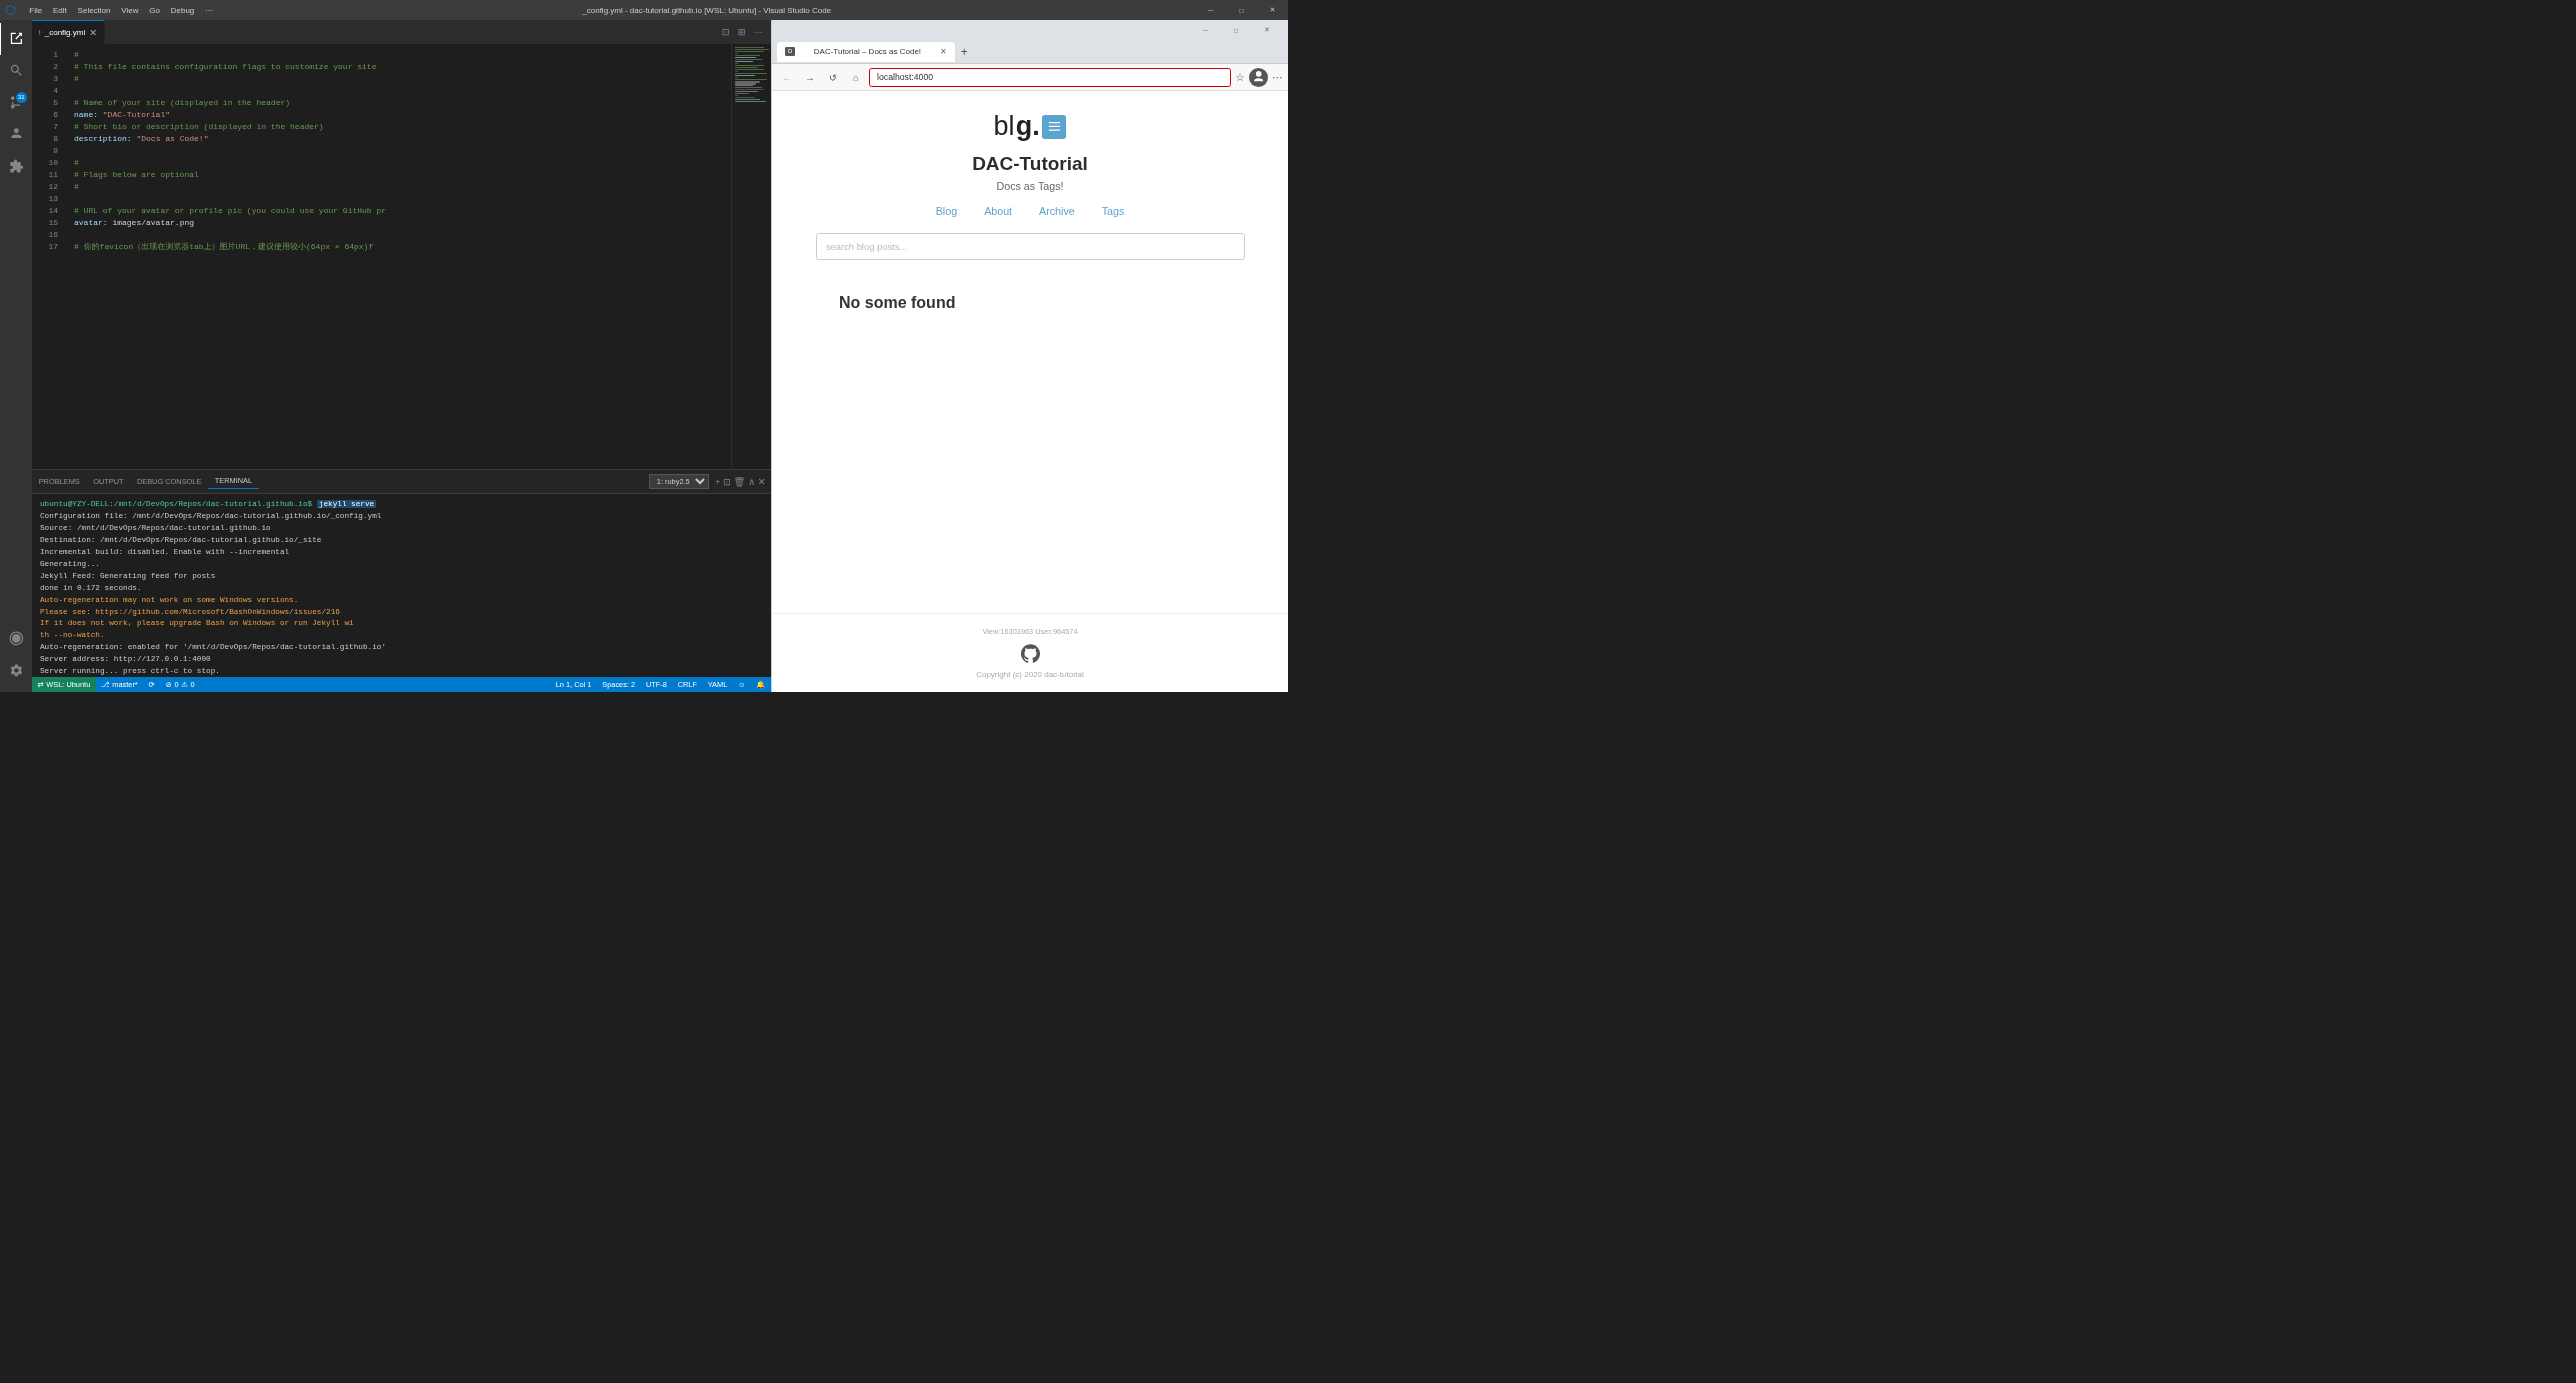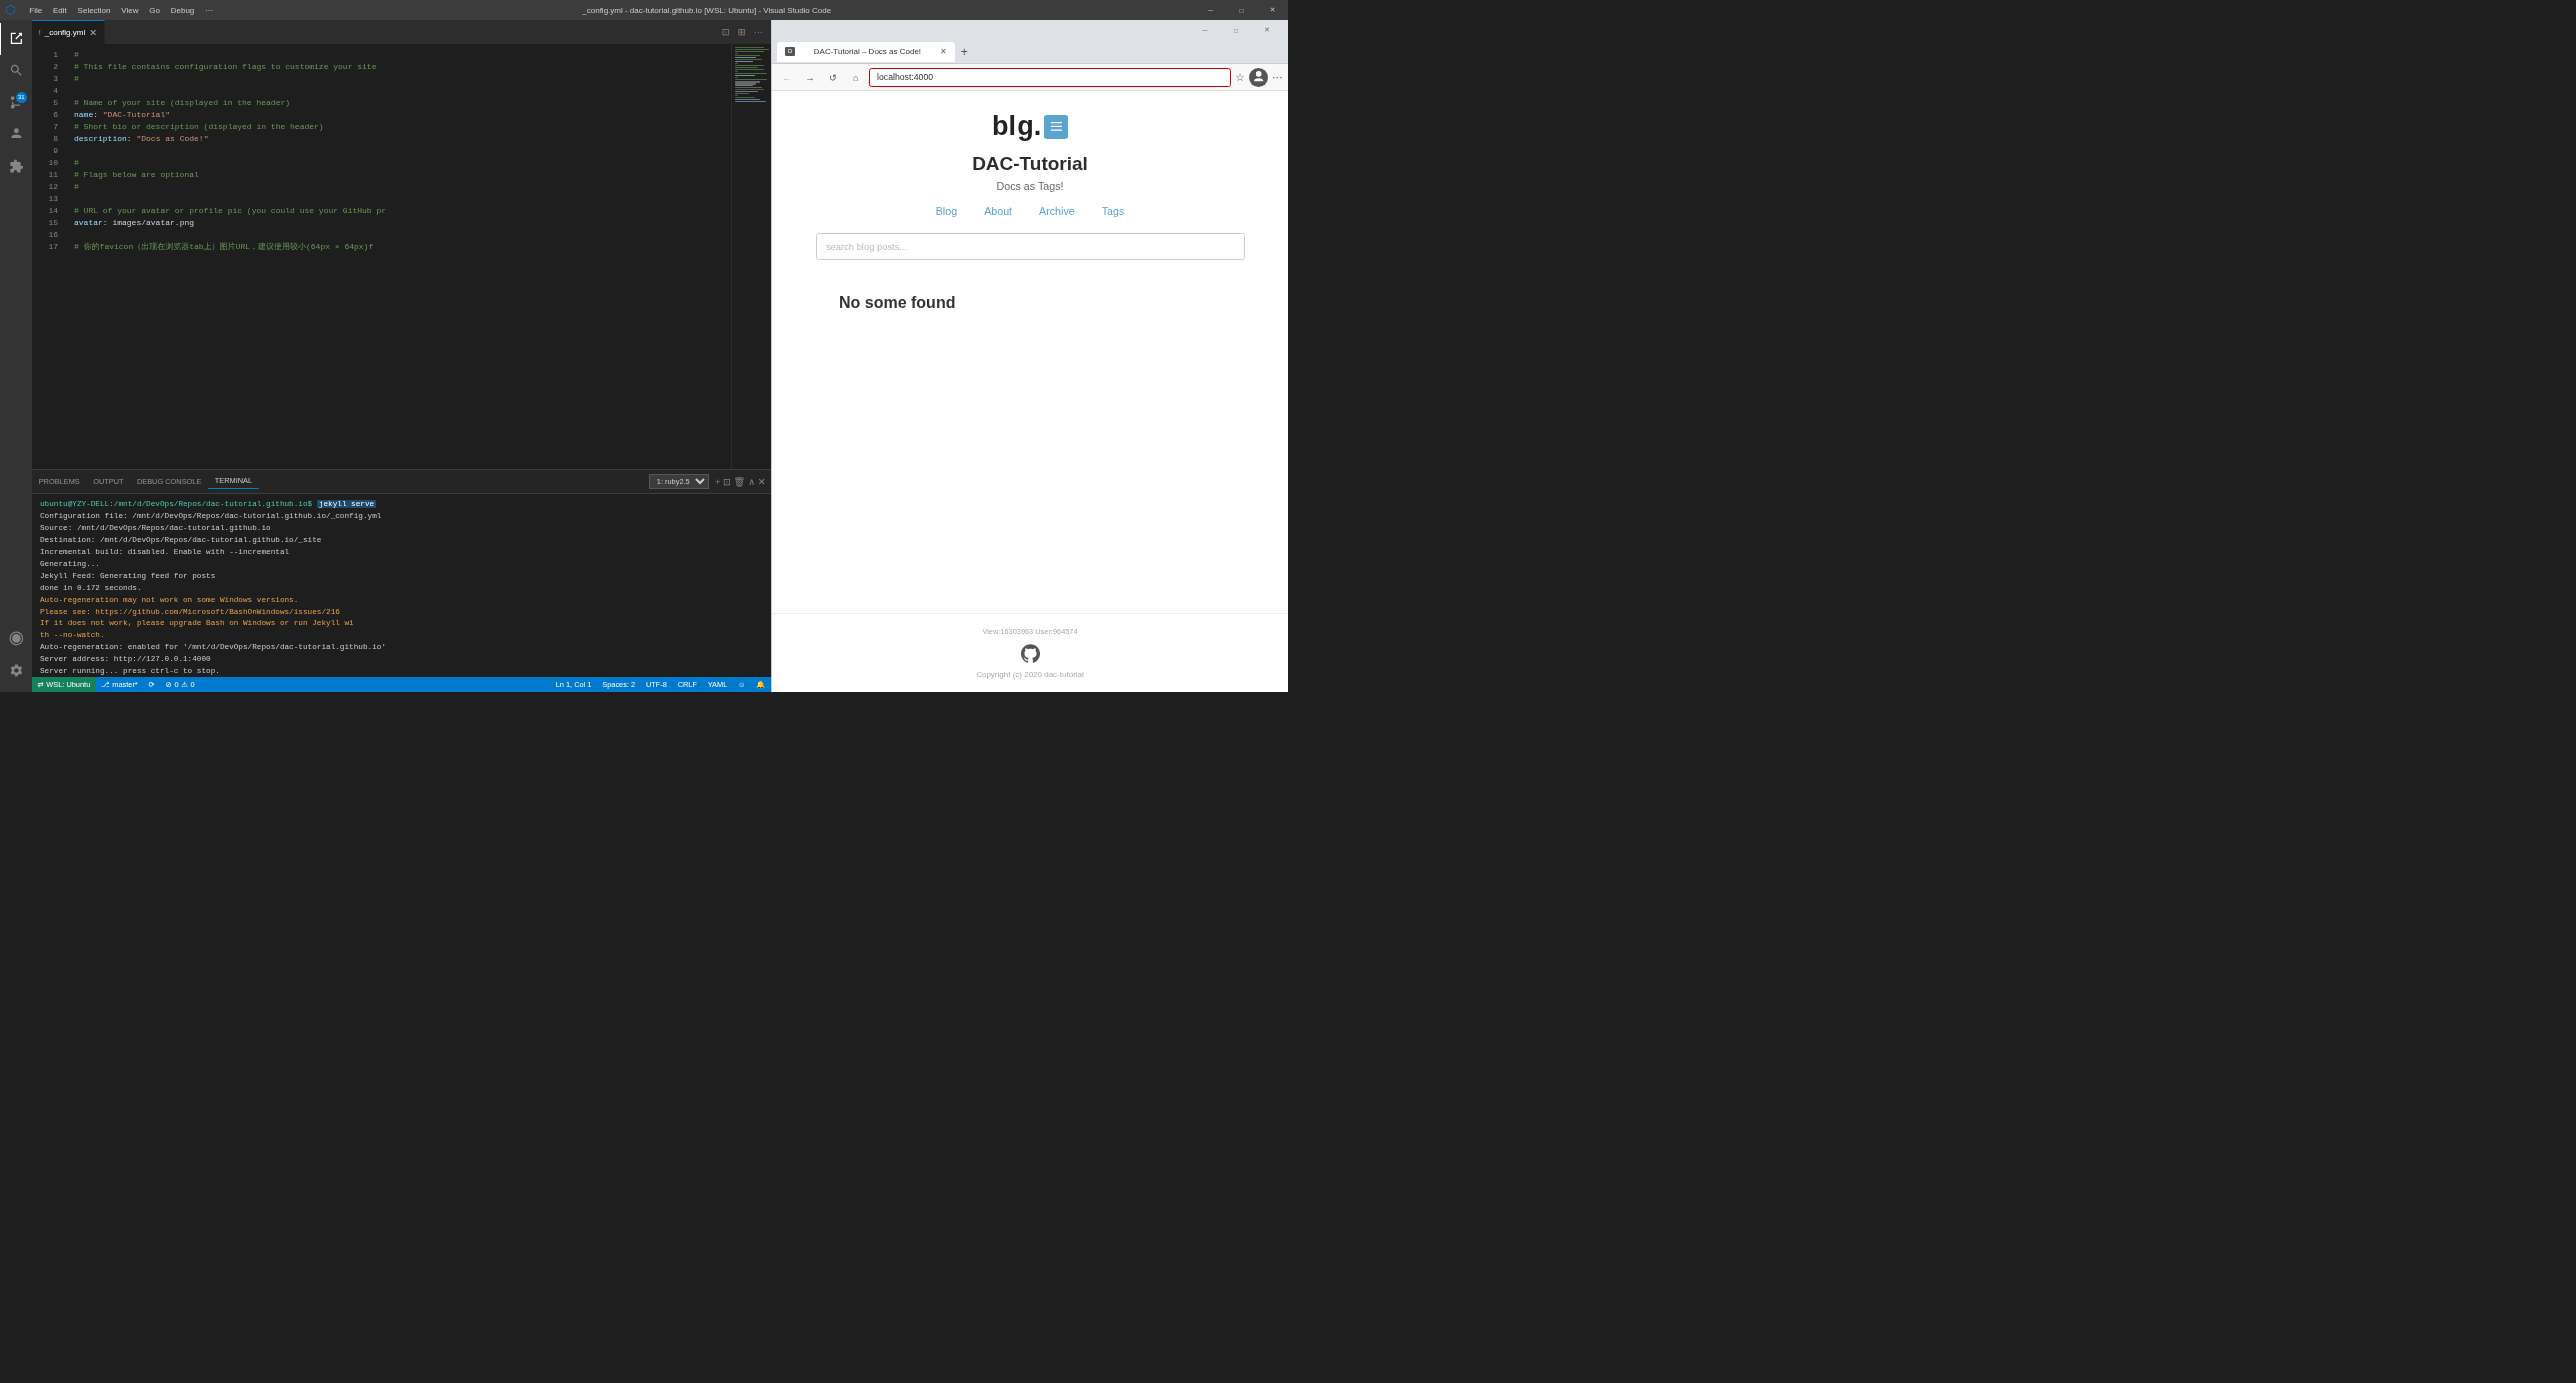--- a/index.html
+++ b/index.html
@@ -388,21 +388,21 @@
             <path d="M12 2a5 5 0 1 1 0 10A5 5 0 0 1 12 2zm0 13c5.33 0 8 2.67 8 4v1H4v-1c0-1.33 2.67-4 8-4z"></path>
           </svg>
       </span>
       <span class="browser-more-btn">⋯</span>
     </div>
 
     <div class="browser-content">
       <div class="blog-header">
 
         <div style="display:flex;align-items:center;justify-content:center;gap:1.3px;">
-          <span style="font-size:27px;font-weight:bold;color:#222;">bl</span>
+          <span style="font-size:27px;font-weight:normal;color:#222;">bl</span>
           <span style="font-size:27px;font-weight:bold;color:#222;">g.</span>
           <span style="display:inline-flex;align-items:center;justify-content:center;width:24px;height:24px;background:#5ba4cf;border-radius:2.7px;margin-left:1.3px;">
             <svg width="14.8" height="14.8" viewBox="0 0 24 24" fill="white">
                 <path d="M3 5h18v2H3V5zm0 6h18v2H3v-2zm0 6h18v2H3v-2z"></path>
               </svg>
           </span>
         </div>
 
         <div class="blog-title">DAC-Tutorial</div>
         <div class="blog-subtitle">Docs as Tags!</div>

